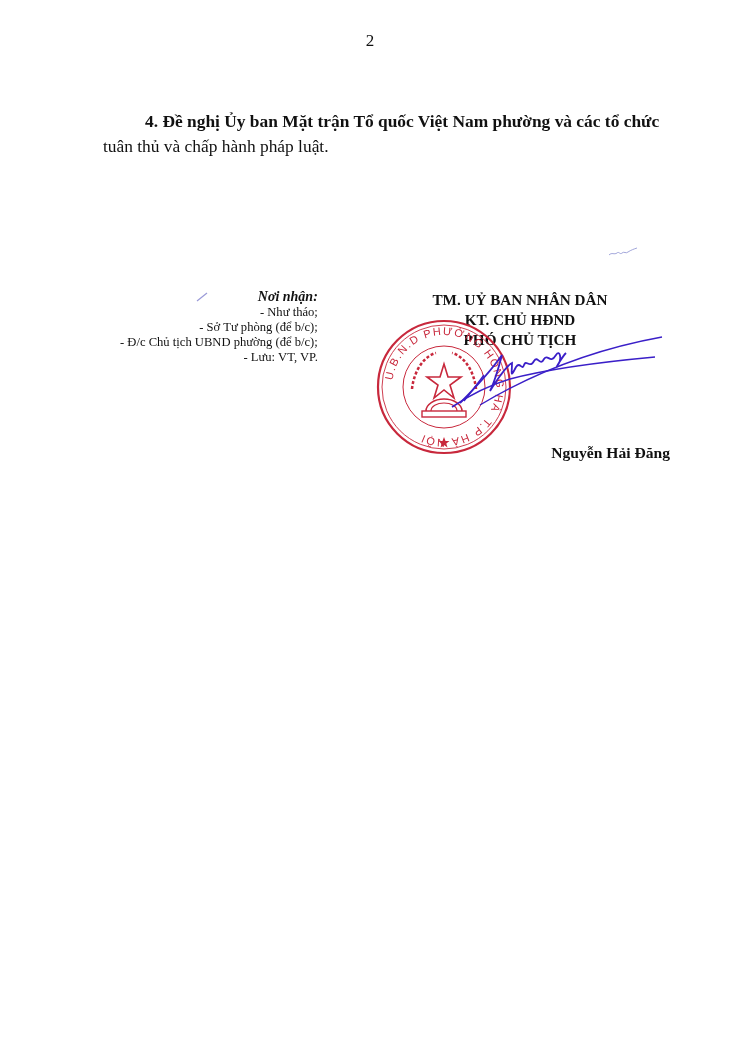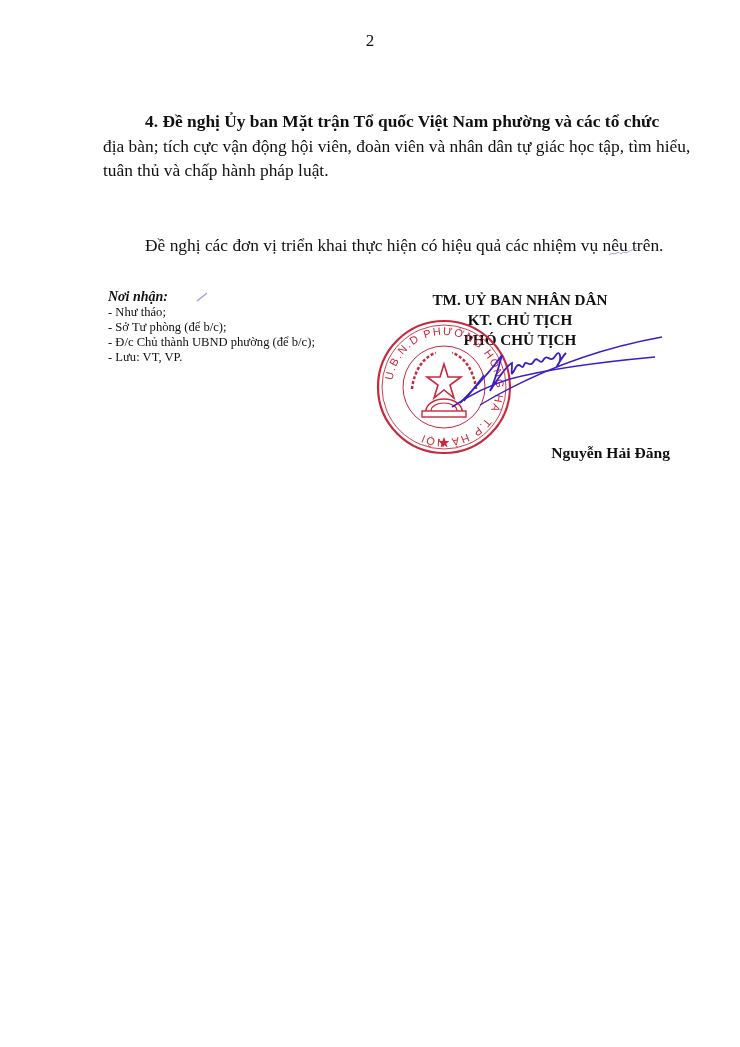--- a/index.html
+++ b/index.html
@@ -39,24 +39,25 @@
       white-space: nowrap;
       text-align-last: justify;
       text-align: justify;
     }
     .line.last { text-align-last: left; }
     .indent { padding-left: 42px; }
     b { font-weight: bold; }
 
     .recipients {
       position: absolute;
-      left: 108px;
+      left: 120px;
       top: 289px;
       font-size: 12.6px;
       line-height: 15px;
+      text-align: right;
     }
     .recipients .title {
       font-weight: bold;
       font-style: italic;
       font-size: 14px;
       line-height: 16px;
     }
     .signature-block {
       position: absolute;
       left: 370px;
@@ -105,47 +106,45 @@
       height: 10px;
     }
   </style>
 </head>
 <body>
 
 <div class="page-number">2</div>
 
 <div class="body-text para1">
   <span class="line indent"><b>4.  Đề nghị Ủy ban Mặt trận Tổ quốc Việt Nam phường và các tổ chức</b><span></span></span>
-  <span class="line"><span>địa bàn; tích cực vận động hội viên, đoàn viên và nhân dân tự giác học tập, tìm hiểu,</span></span>
   <span class="line last"><span>tuân thủ và chấp hành pháp luật.</span></span>
 </div>
 
 <div class="body-text para2">
-  <span class="line indent">Đề nghị các đơn vị triển khai thực hiện có hiệu quả các nhiệm vụ nêu trên.</span>
 </div>
 
 <svg class="initial-mark" viewBox="0 0 30 12">
   <path d="M1 9 C4 6, 6 9, 9 7 C11 5, 12 9, 14 7 C16 5, 18 8, 20 6 C23 4, 26 3, 29 2" stroke="#8a8fd0" stroke-width="0.8" fill="none"></path>
 </svg>
 
 <div class="recipients">
   <div class="title">Nơi nhận:</div>
   <div>- Như tháo;</div>
   <div>- Sở Tư phòng (để b/c);</div>
-  <div>- Đ/c Chủ thành UBND phường (để b/c);</div>
+  <div>- Đ/c Chủ tịch UBND phường (để b/c);</div>
   <div>- Lưu: VT, VP.</div>
 </div>
 
 <svg class="pen-mark" viewBox="0 0 12 10">
   <path d="M1 9 L11 1" stroke="#9a9ad8" stroke-width="1.2"></path>
 </svg>
 
 <div class="signature-block">
   <div>TM. UỶ BAN NHÂN DÂN</div>
-  <div>KT. CHỦ TỊCH</div>
+  <div>KT. CHỦ HĐND</div>
   <div>PHÓ CHỦ TỊCH</div>
 </div>
 
 <svg class="seal" viewBox="0 0 136 136">
   <defs>
     <path id="sealTextPath" d="M68 68 m-52 0 a52 52 0 1 1 104 0 a52 52 0 1 1 -104 0"></path>
   </defs>
   <circle cx="68" cy="68" r="66" fill="none" stroke="#c8283c" stroke-width="2.2"></circle>
   <circle cx="68" cy="68" r="62" fill="none" stroke="#c8283c" stroke-width="0.9"></circle>
   <circle cx="68" cy="68" r="41" fill="none" stroke="#c8283c" stroke-width="1"></circle>

